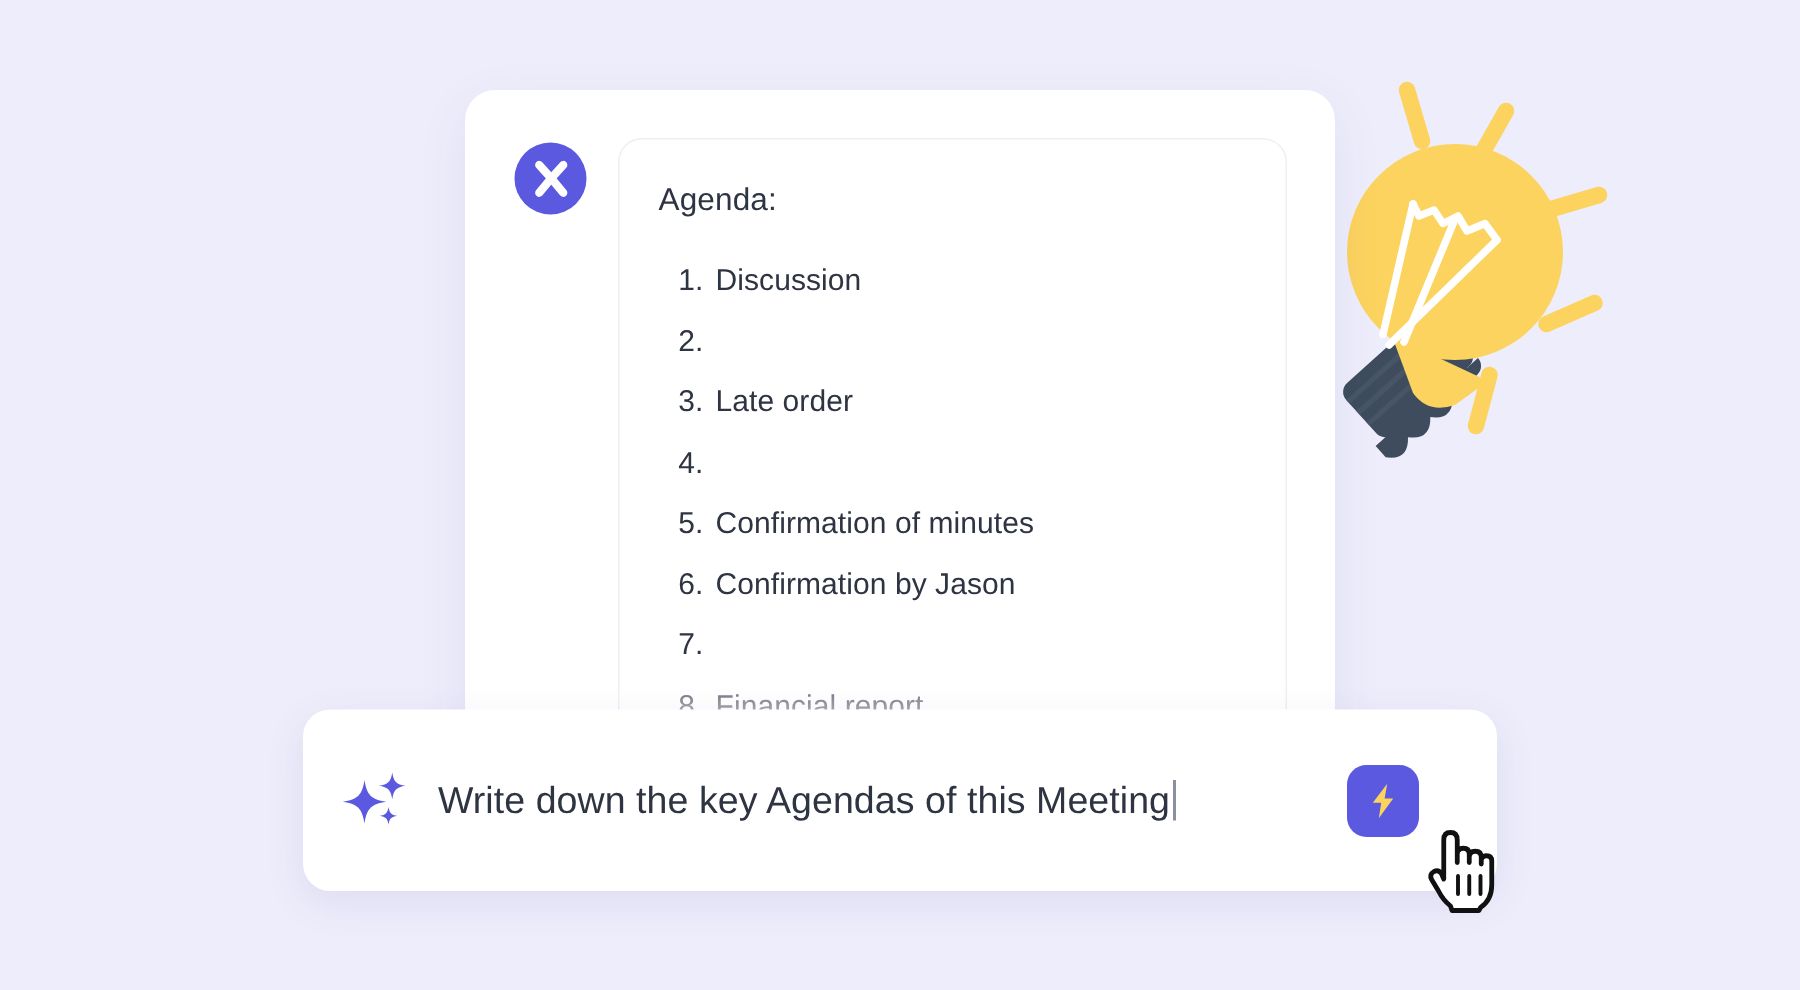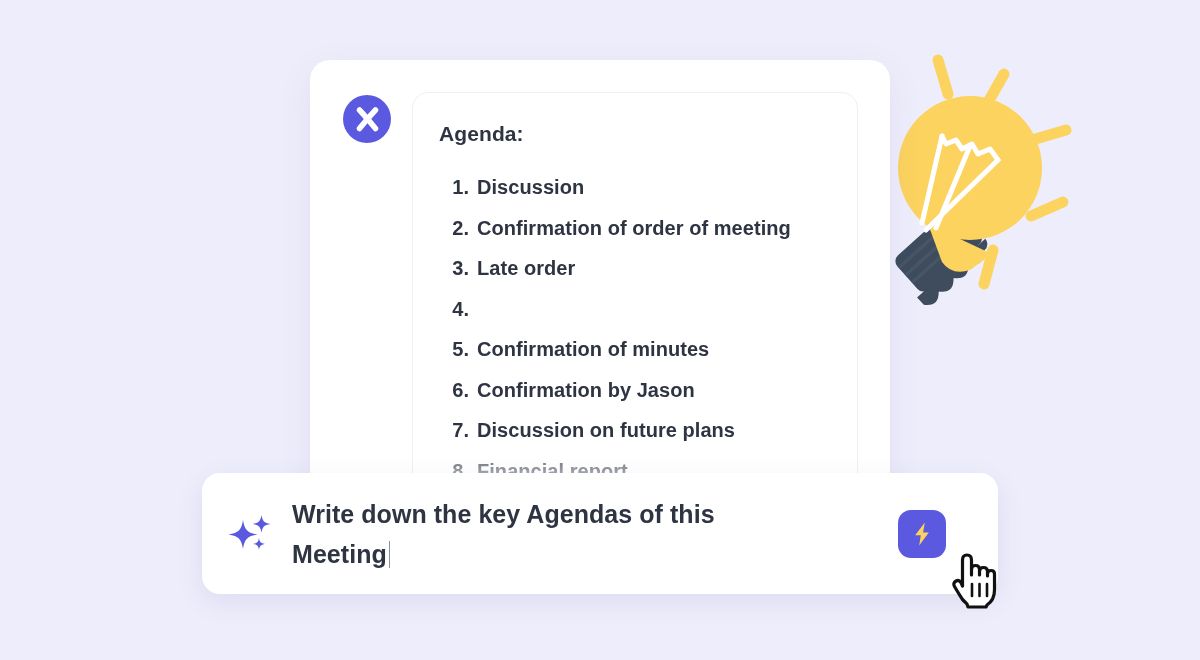--- a/index.html
+++ b/index.html
@@ -15,21 +15,20 @@
     font-family: "Liberation Sans", sans-serif;
     position: relative;
     -webkit-font-smoothing: antialiased;
   }
 
   #stage {
     position: absolute;
     inset: 0;
     width: 1200px;
     height: 660px;
-    font-weight: bold;
   }
 
   
   .bulb-illustration {
     position: absolute;
     left: 880px;
     top: 48px;
     width: 210px;
     height: 270px;
     z-index: 1;
@@ -242,40 +241,38 @@
 
     <div class="message-bubble">
       <div class="agenda-heading">Agenda:</div>
       <ol class="agenda-list">
         <li>
           <span class="agenda-index">1.</span>
           <span class="agenda-label">Discussion</span>
         </li>
         <li>
           <span class="agenda-index">2.</span>
-          <span class="agenda-label">Confirmation of order of meeting</span>
         </li>
         <li>
           <span class="agenda-index">3.</span>
           <span class="agenda-label">Late order</span>
         </li>
         <li>
           <span class="agenda-index">4.</span>
         </li>
         <li>
           <span class="agenda-index">5.</span>
           <span class="agenda-label">Confirmation of minutes</span>
         </li>
         <li>
           <span class="agenda-index">6.</span>
           <span class="agenda-label">Confirmation by Jason</span>
         </li>
         <li>
           <span class="agenda-index">7.</span>
-          <span class="agenda-label">Discussion on future plans</span>
         </li>
         <li>
           <span class="agenda-index">8.</span>
           <span class="agenda-label">Financial report</span>
         </li>
       </ol>
       <div class="bubble-fade"></div>
     </div>
   </div>
 

